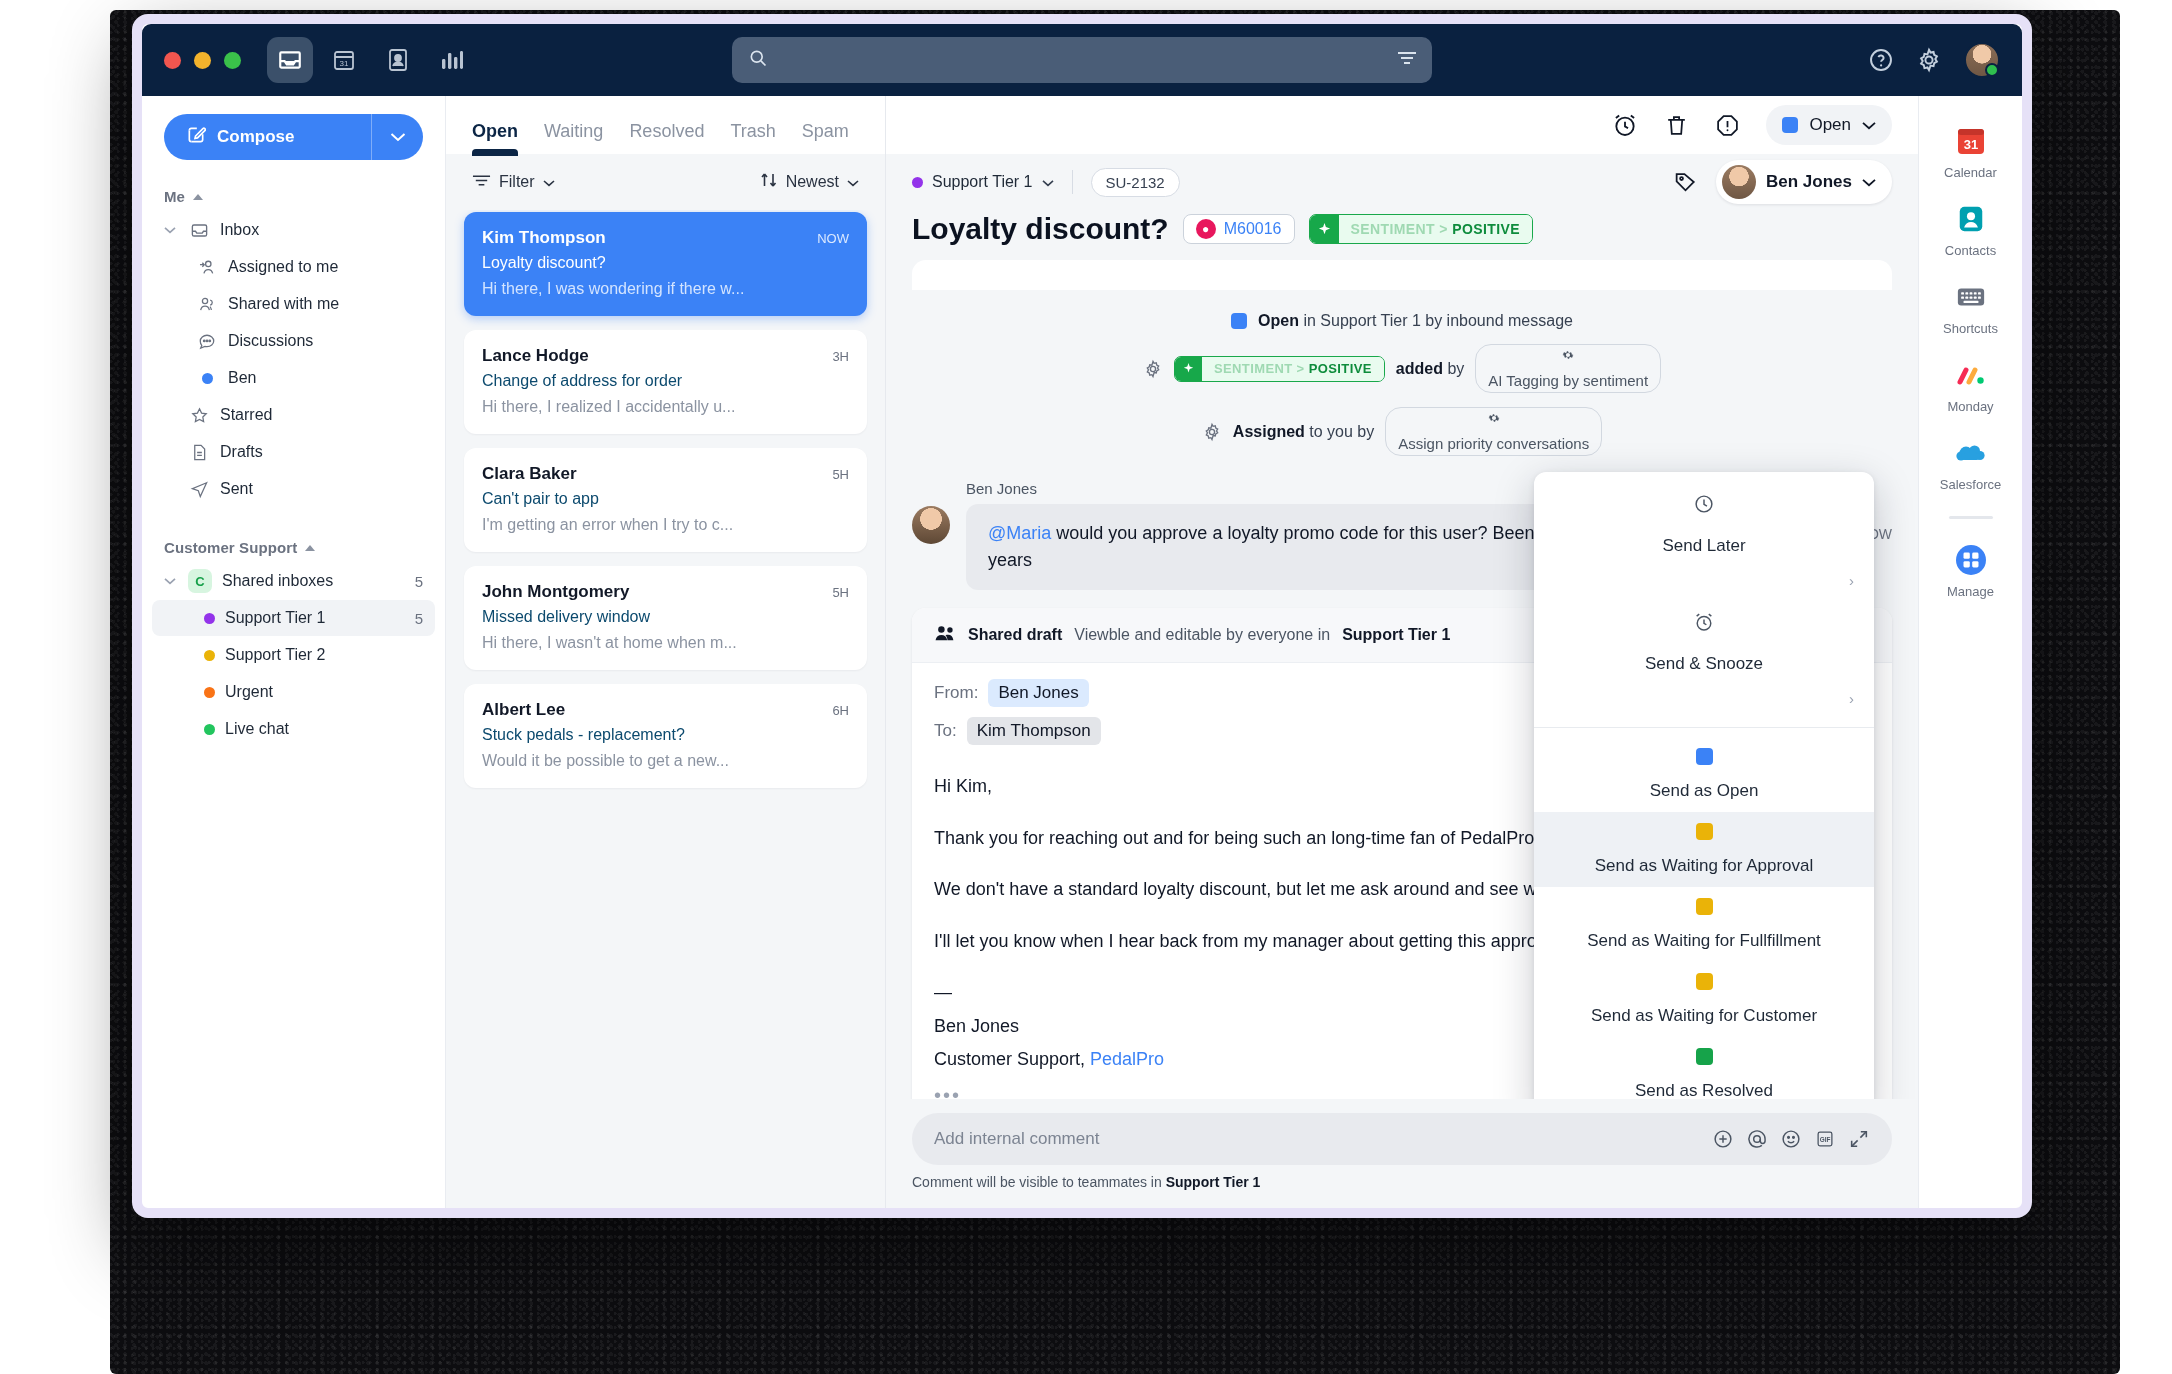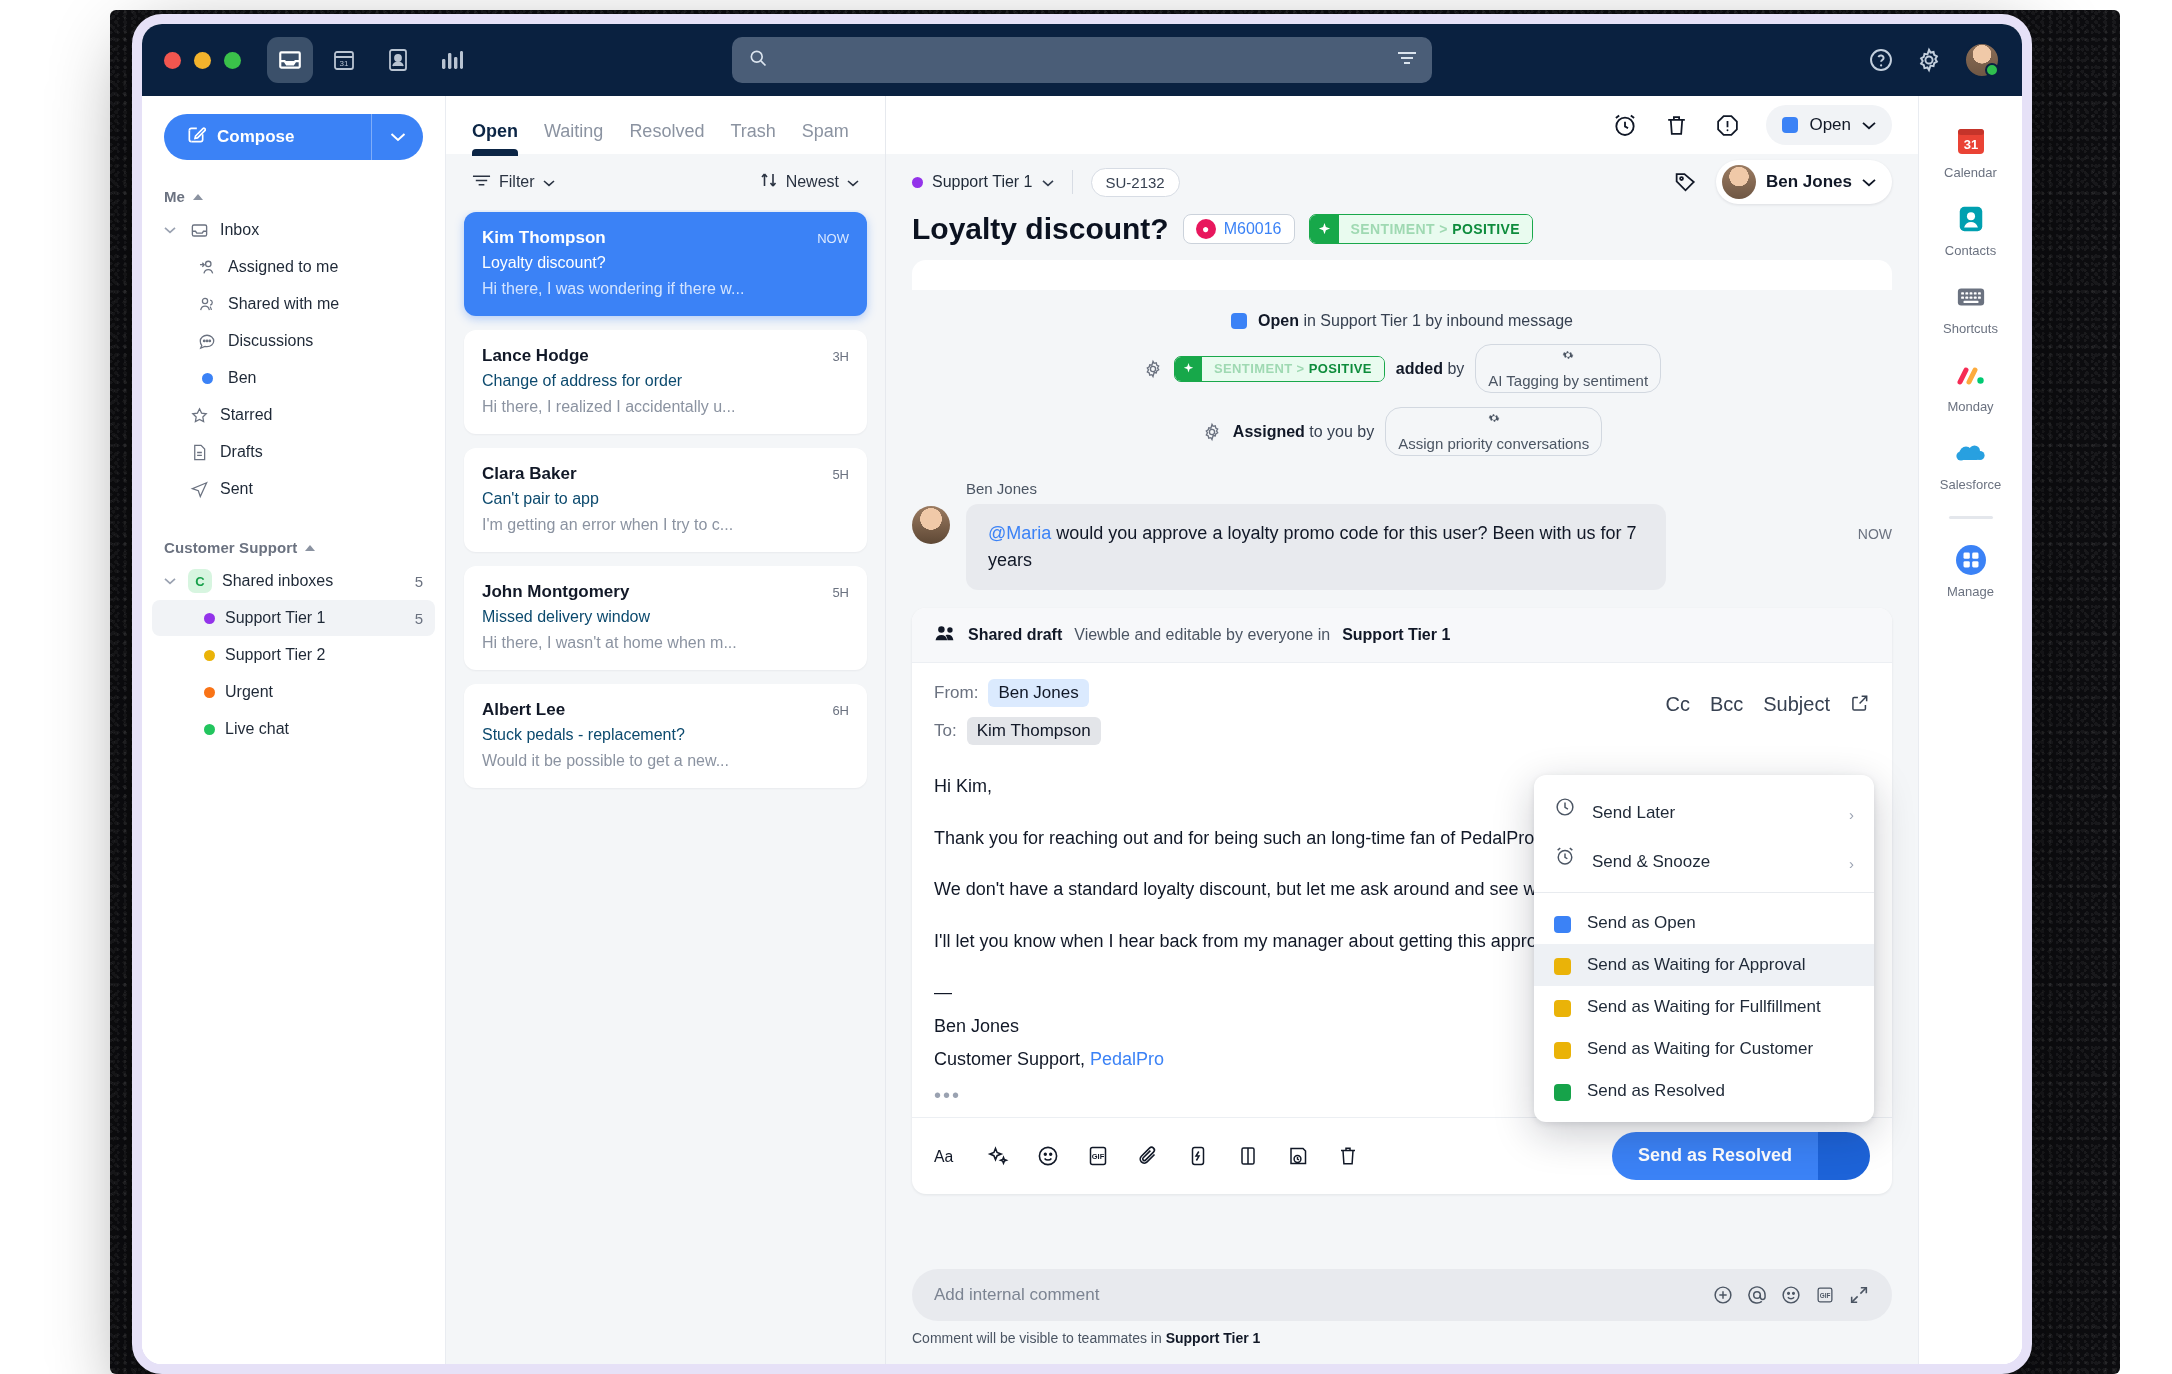--- a/index.html
+++ b/index.html
@@ -16,22 +16,22 @@
     position:absolute; left:110px; top:10px; width:2010px; height:1364px;
     background:
       radial-gradient(circle at 10% 20%, rgba(255,255,255,0.06) 0 2px, transparent 2px),
       radial-gradient(circle at 30% 60%, rgba(255,255,255,0.05) 0 2px, transparent 2px),
       radial-gradient(circle at 70% 35%, rgba(255,255,255,0.05) 0 2px, transparent 2px),
       #0d0d10;
     background-size: 7px 7px, 11px 11px, 9px 9px, 100% 100%;
     border-radius: 6px;
   }
   .window {
-    position:absolute; left:132px; top:14px; width:1900px; height:1360px;
-    background:#ffffff; border-radius:30px;
+    position:absolute; left:132px; top:14px; width:1900px; height:1204px;
+    background:#ffffff; border-radius:16px;
     border: 10px solid #e6e1f7;
     overflow:hidden;
     box-shadow: 0 30px 80px rgba(0,0,0,.45);
   }
   .win-inner { position:absolute; inset:0; border-radius:9px; overflow:hidden; background:#fff; display:flex; flex-direction:column; }
 
   
   .titlebar {
     height:72px; background:#0a2140; display:flex; align-items:center;
     padding: 0 22px; flex: 0 0 72px; position:relative;
@@ -209,21 +209,21 @@
     background:#3b82f6; color:#fff; border:0; height:48px; border-radius:24px 0 0 24px; padding:0 26px;
     font-size:18px; font-weight:bold; cursor:pointer; font-family:"Liberation Sans", sans-serif;
   }
   .send-caret { background:#1d63d8; color:#fff; height:48px; width:52px; border-radius:0 24px 24px 0; display:flex; align-items:center; justify-content:center; cursor:pointer; }
 
   
   .dropdown {
     position:absolute; right:18px; bottom:72px; width:340px; background:#fff; border-radius:12px;
     box-shadow: 0 12px 40px rgba(16,24,40,.22), 0 2px 6px rgba(16,24,40,.1); padding:10px 0; z-index:30;
   }
-  .dd-item { display:flex; align-items:flex-end; gap:16px; padding:11px 20px; font-size:17px; color:#1f2937; cursor:pointer; }
+  .dd-item { display:flex; align-items:center; gap:16px; padding:11px 20px; font-size:17px; color:#1f2937; cursor:pointer;flex-direction:column; }
   .dd-item.hl { background:#eef1f5; }
   .dd-item .arr { margin-left:auto; color:#9aa2b1; font-size:15px; }
   .dd-sep { height:1px; background:#e8ebef; margin:9px 0; }
   .dd-sq { width:17px;height:17px;border-radius:4px;flex:0 0 17px; }
 
   .comment-zone { padding: 14px 26px 18px 26px; }
   .comment-box {
     background:#e8eaee; border-radius:26px; height:52px; display:flex; align-items:center; padding: 0 22px;
     font-size:17px; color:#7c8492; gap:12px;
   }

